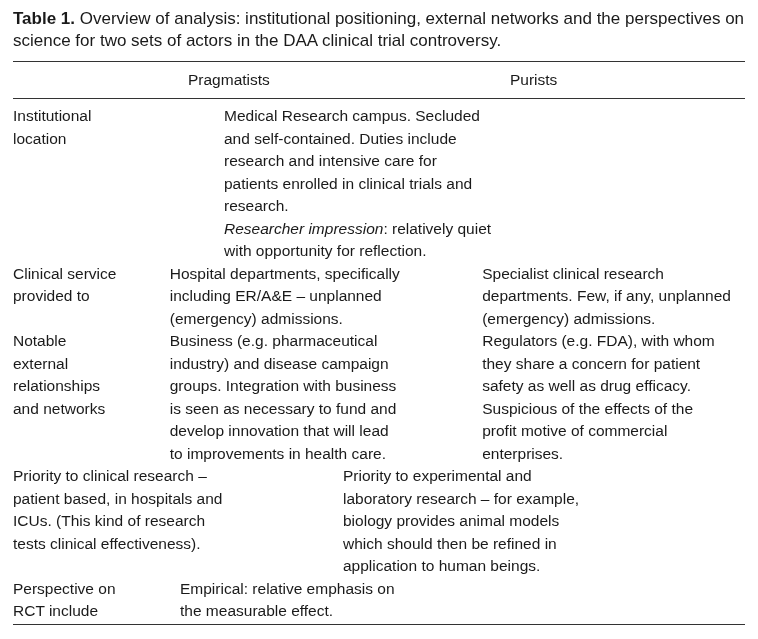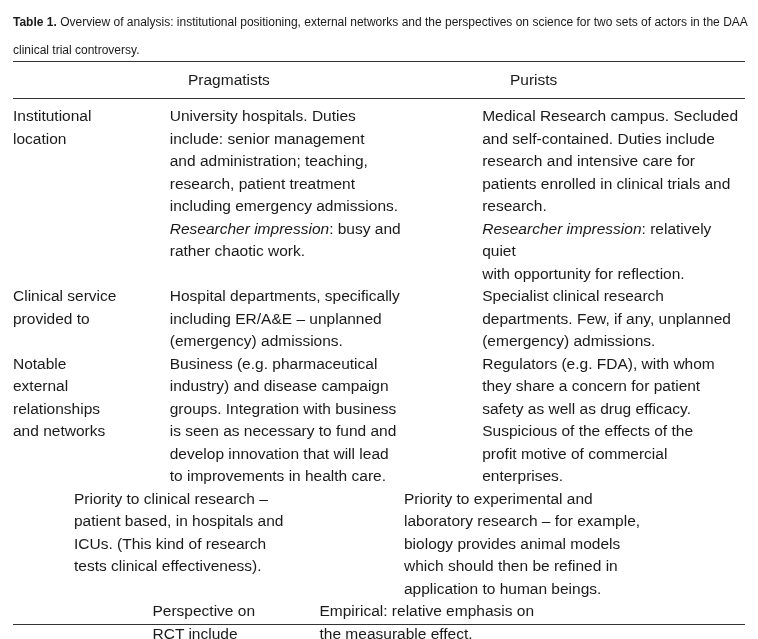--- a/index.html
+++ b/index.html
@@ -3,32 +3,32 @@
 <meta charset="utf-8">
 <style>
   html, body { margin: 0; padding: 0; background: #ffffff; }
   body {
     width: 758px; height: 639px; overflow: hidden; position: relative;
     font-family: "Liberation Sans", "DejaVu Sans", sans-serif;
     color: #1a1a1a;
   }
   .caption {
     position: absolute; left: 13px; top: 8px; width: 735px;
-    font-size: 12px; line-height: 28px;
+    font-size: 17px; line-height: 22px;
   }
   .caption .label { font-weight: bold; }
   .rule { position: absolute; left: 13px; width: 732px; height: 0; border-top: 1.5px solid #333; }
   .rule.top { top: 61px; }
   .rule.mid { top: 98px; }
   .rule.bottom { top: 624px; }
   .hdr { position: absolute; top: 69px; font-size: 15.5px; line-height: 22px; }
   .hdr.c2 { left: 188px; }
   .hdr.c3 { left: 466px; }
   .rows { position: absolute; left: 13px; top: 105px; width: 732px; }
-  .row { display: flex; justify-content: center; }
+  .row { display: flex; }
   .cell { font-size: 15.5px; line-height: 22.5px; white-space: pre-line; }
   .c1 { width: 167px; }
   .c2 { width: 286px; }
   .c3 { width: 280px; margin-left: 44px; }
   .it { font-style: italic; }
 </style>
 </head>
 <body>
 
 <div class="caption">
@@ -37,27 +37,20 @@
 
 <div class="rule top"></div>
 <div class="hdr c2">Pragmatists</div>
 <div class="hdr c3">Purists</div>
 <div class="rule mid"></div>
 
 <div class="rows">
   <div class="row">
     <div class="cell c1">Institutional
 location</div>
-    <div class="cell c2"><span>University hospitals. Duties
-include: senior management
-and administration; teaching,
-research, patient treatment
-including emergency admissions.</span>
-<span class="it">Researcher impression</span><span>: busy and
-rather chaotic work.</span></div>
     <div class="cell c3"><span>Medical Research campus. Secluded
 and self-contained. Duties include
 research and intensive care for
 patients enrolled in clinical trials and
 research.</span>
 <span class="it">Researcher impression</span><span>: relatively quiet
 with opportunity for reflection.</span></div>
   </div>
   <div class="row">
     <div class="cell c1">Clinical service

